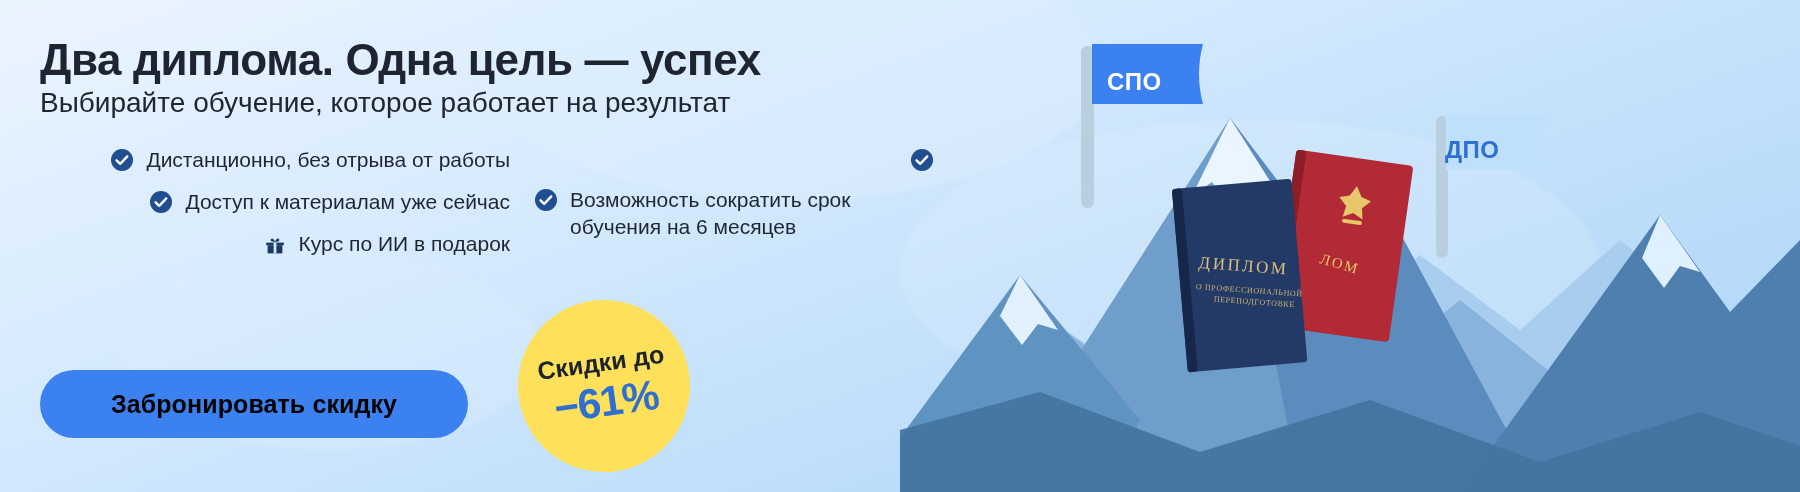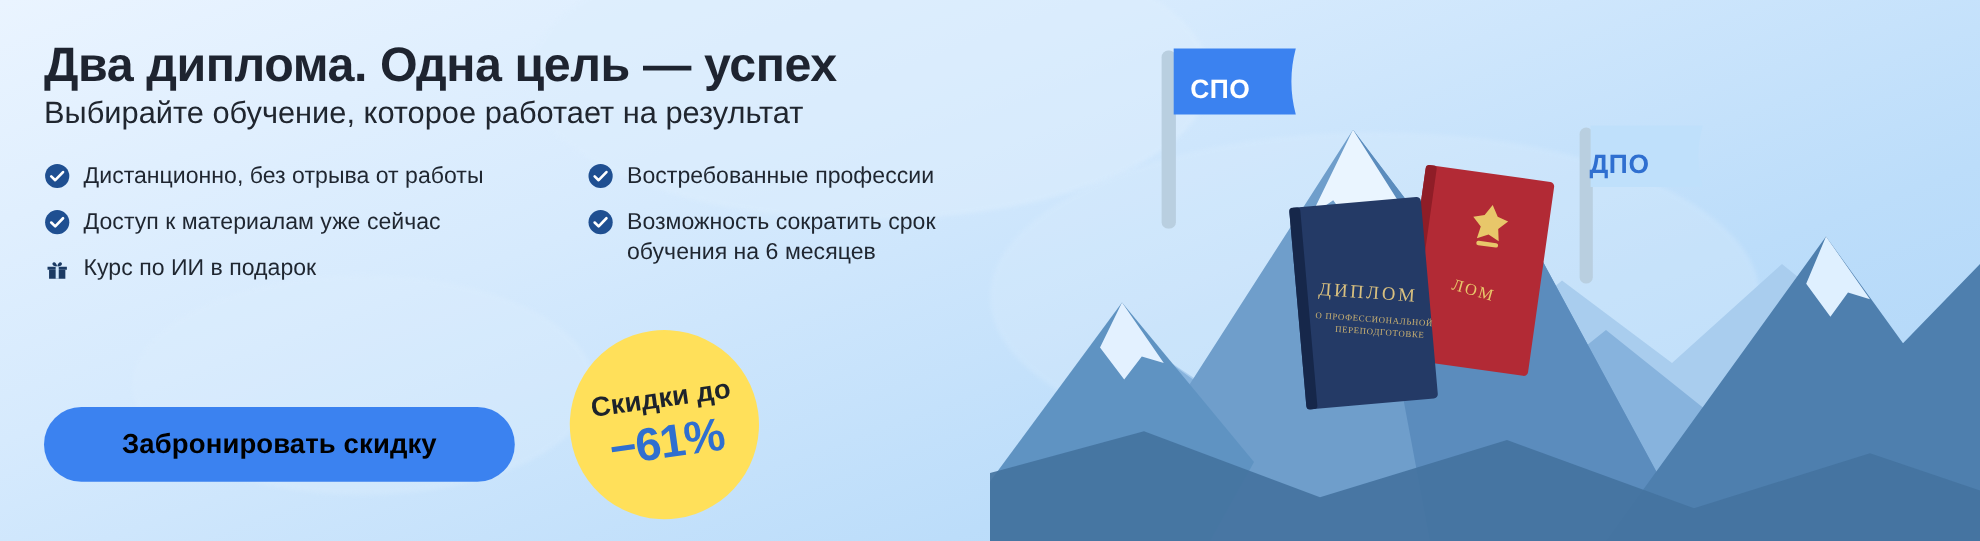--- a/index.html
+++ b/index.html
@@ -65,20 +65,21 @@
     gap: 24px;
   }
   .col-left  { width: 470px; }
   .col-right { width: 400px; }
 
   .feat {
     display: flex;
     align-items: flex-start;
     gap: 12px;
     margin-bottom: 14px;
+    justify-content: flex-end;
   }
   .feat-text {
     font-size: 21px;
     color: #1f2630;
     line-height: 1.28;
     padding-top: 1px;
   }
   .ico {
     flex: 0 0 auto;
     width: 24px; height: 24px;
@@ -138,21 +139,21 @@
 
   
   .flag { position: absolute; z-index: 7; }
   .flag-label {
     position: absolute;
     font-size: 24px;
     font-weight: 700;
     letter-spacing: .5px;
   }
 
-  .flag-spo { left: 1050px; top: 38px; width: 130px; height: 170px; }
+  .flag-spo { left: 1075px; top: 38px; width: 130px; height: 170px; }
   .flag-spo .flag-label { left: 32px; top: 30px; color: #ffffff; }
 
   .flag-dpo { left: 1430px; top: 108px; width: 120px; height: 150px; }
   .flag-dpo .flag-label { left: 15px; top: 28px; color: #2f6fd0; }
 
   
   .diplomas { position: absolute; left: 1140px; top: 140px; width: 330px; height: 260px; z-index: 6;}
 </style>
 </head>
 <body>
@@ -222,21 +223,20 @@
 
       </div>
 
       <div class="col-right">
 
         <div class="feat">
           <svg class="ico" viewBox="0 0 24 24">
             <circle cx="12" cy="12" r="11" fill="#1f4f91"></circle>
             <path d="M6.6 12.3 L10.2 15.8 L17.3 8.4" stroke="#ffffff" stroke-width="2.4" fill="none" stroke-linecap="round" stroke-linejoin="round"></path>
           </svg>
-          <span class="feat-text">Востребованные профессии</span>
         </div>
 
         <div class="feat">
           <svg class="ico" viewBox="0 0 24 24">
             <circle cx="12" cy="12" r="11" fill="#1f4f91"></circle>
             <path d="M6.6 12.3 L10.2 15.8 L17.3 8.4" stroke="#ffffff" stroke-width="2.4" fill="none" stroke-linecap="round" stroke-linejoin="round"></path>
           </svg>
           <span class="feat-text">Возможность сократить срок обучения на 6 месяцев</span>
         </div>
 

